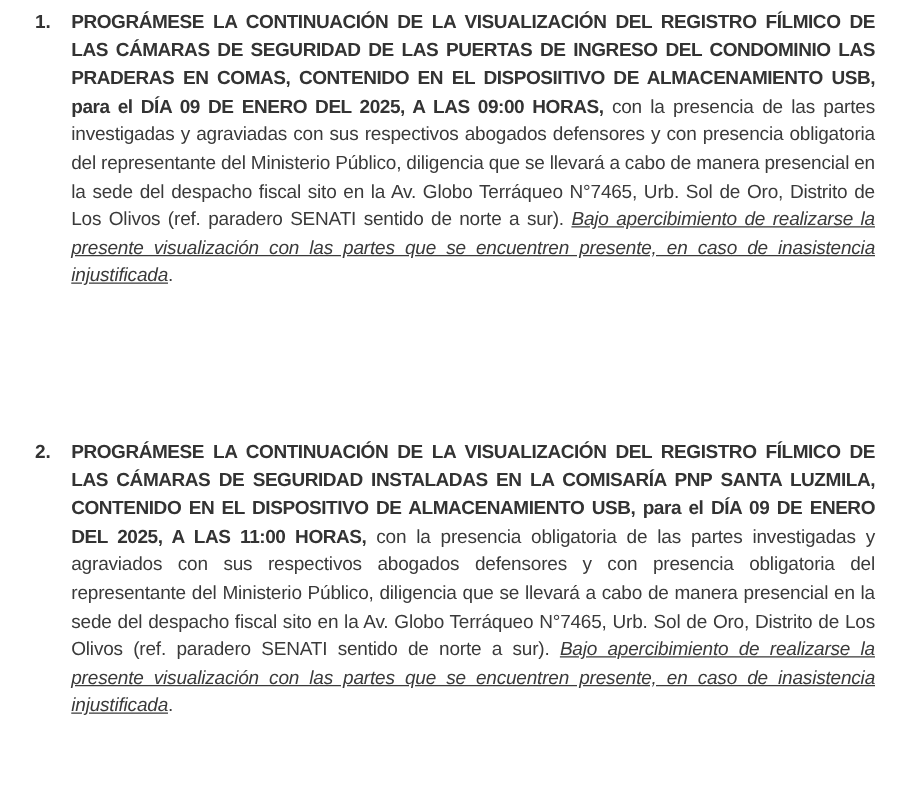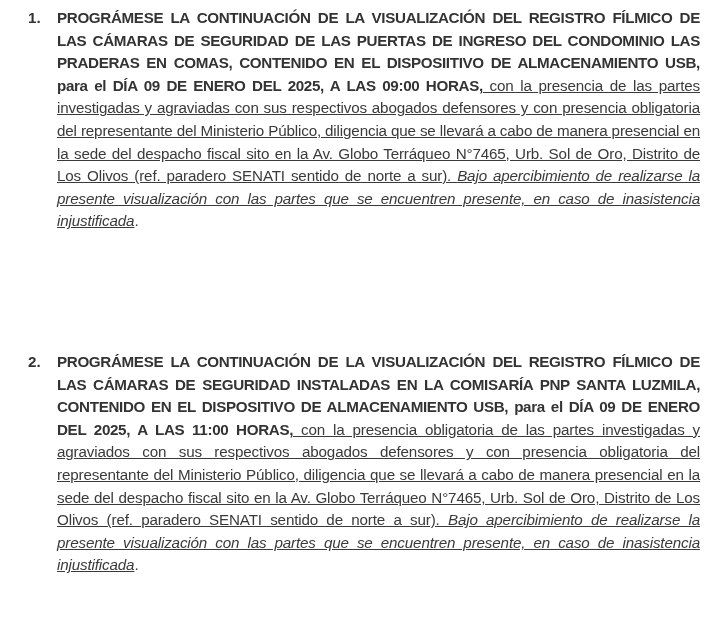--- a/index.html
+++ b/index.html
@@ -12,21 +12,21 @@
     position: absolute; left: 28px; width: 672px;
     font-size: 15.2px; line-height: 22.6px;
   }
   .item .num {
     position: absolute; left: 0; top: 0; font-weight: bold; color: #333;
   }
   .item .body {
     margin-left: 29px; text-align: justify; letter-spacing: -0.15px;
   }
   .bold { font-weight: bold; color: #333; letter-spacing: -0.35px; }
-  .normal { font-weight: normal; text-decoration: underline; }
+  .normal { font-weight: normal; }
   .warn { font-style: italic; text-decoration: underline; }
   #item-1 { top: 7px; }
   #item-2 { top: 351px; }
 </style>
 </head>
 <body>
 
 <div class="item" id="item-1">
   <span class="num">1.</span>
   <div class="body"><span class="bold">PROGRÁMESE LA CONTINUACIÓN DE LA VISUALIZACIÓN DEL REGISTRO FÍLMICO DE LAS CÁMARAS DE SEGURIDAD DE LAS PUERTAS DE INGRESO DEL CONDOMINIO LAS PRADERAS EN COMAS, CONTENIDO EN EL DISPOSIITIVO DE ALMACENAMIENTO USB,</span><span class="bold normal-bold"> para el </span><span class="bold">DÍA 09 DE ENERO DEL 2025, A LAS 09:00 HORAS,</span><span class="normal"> con la presencia de las partes investigadas y agraviadas con sus respectivos abogados defensores y con presencia obligatoria del representante del Ministerio Público, diligencia que se llevará a cabo de manera presencial en la sede del despacho fiscal sito en la Av. Globo Terráqueo N°7465, Urb. Sol de Oro, Distrito de Los Olivos (ref. paradero SENATI sentido de norte a sur). </span><span class="warn">Bajo apercibimiento de realizarse la presente visualización con las partes que se encuentren presente, en caso de inasistencia injustificada</span><span>.</span></div>

